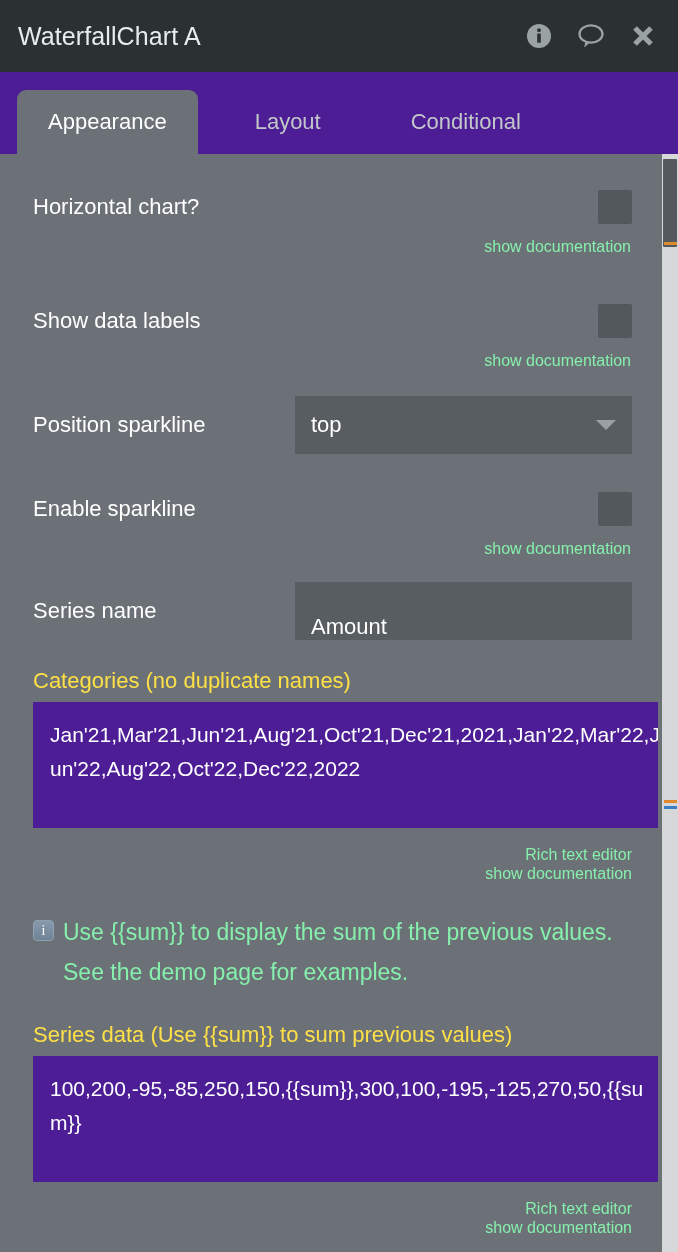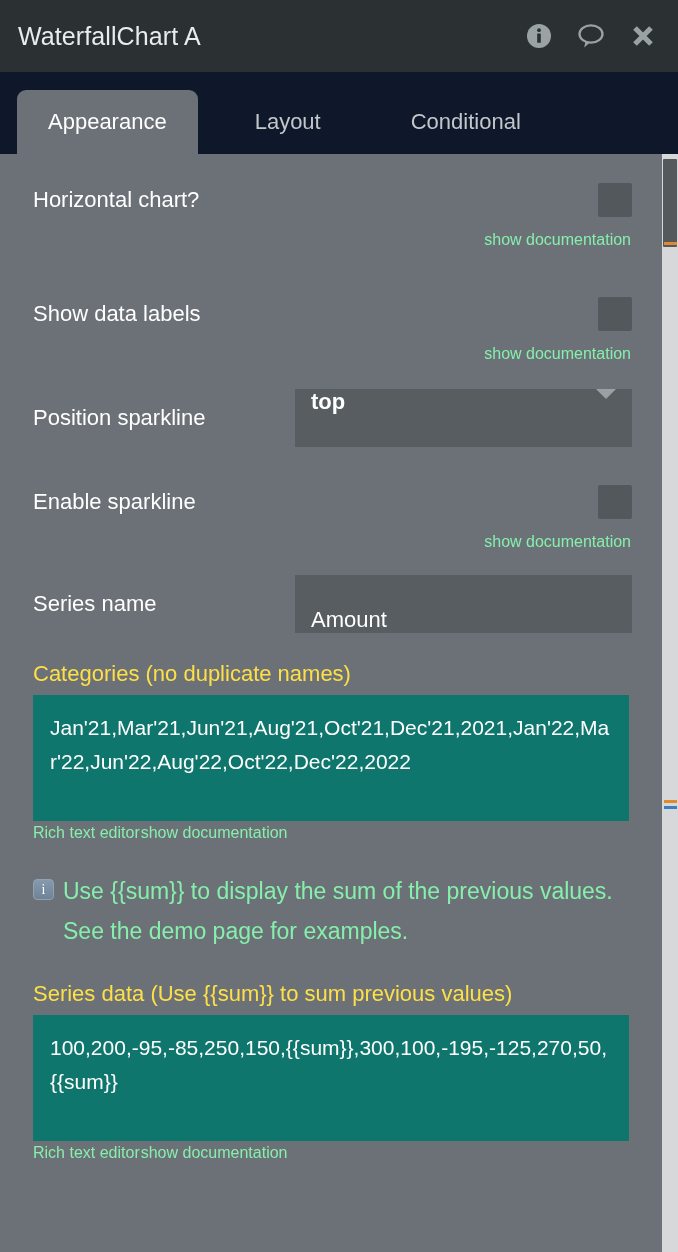--- a/index.html
+++ b/index.html
@@ -50,21 +50,21 @@
     width: 30px; height: 30px;
     display: flex; align-items: center; justify-content: center;
     cursor: pointer;
   }
   .tb-icon svg { display: block; }
 
   
   .tabbar {
     position: relative;
     height: 82px;
-    background: #0f172a;
+    background: #4c1d95;
     display: flex;
     align-items: flex-end;
     padding-left: 17px;
   }
   .tab {
     height: 64px;
     display: flex;
     align-items: center;
     justify-content: center;
     padding: 0 28px;
@@ -124,34 +124,33 @@
     justify-content: flex-end;
     padding-right: 1px;
     margin-top: 2px;
   }
   .doc-link {
     color: #86efac;
     font-size: 16px;
     cursor: pointer;
     white-space: nowrap;
   }
-  .doc-stack { display: flex; flex-direction: row; align-items: flex-end; gap: 1px; margin-top: 3px; }
+  .doc-stack { display: flex; flex-direction: column; align-items: flex-end; gap: 1px; margin-top: 18px; }
 
   
   .select {
     position: relative;
     width: 337px;
     height: 58px;
     background: #575d61;
     display: flex;
-    align-items: flex-start;
+    align-items: center;
     padding: 0 16px;
     cursor: pointer;
     flex: 0 0 auto;
-    font-weight: bold;
   }
   .select-value {
     color: #ffffff;
     font-size: 22px;
   }
   .select-caret {
     margin-left: auto;
     width: 0; height: 0;
     border-left: 10px solid transparent;
     border-right: 10px solid transparent;
@@ -173,22 +172,22 @@
 
   
   .block-field { margin-top: 16px; }
   .block-label {
     color: #fde047;
     font-size: 22px;
     margin-bottom: 8px;
     display: block;
   }
   .textarea {
-    width: 596px;
-    background: #0f766e;
+    width: 644px;
+    background: #4c1d95;
     padding: 16px 17px 18px 17px;
     min-height: 116px;
     cursor: text;
   }
   .textarea .ta-text {
     color: #ffffff;
     font-size: 21px;
     line-height: 1.62;
     word-break: break-all;
     white-space: pre-wrap;
@@ -297,21 +296,21 @@
     <div class="tab conditional">
       <span>Conditional</span>
     </div>
   </div>
 
   <div class="panel">
     <div class="gutter-strip"></div>
 
     <div class="panel-inner">
 
-      <div style="padding-top:17px;text-align:center;">
+      <div style="padding-top:24px;text-align:center;">
         <div class="row">
           <div class="row-label">Horizontal chart?</div>
           <div class="spacer"></div>
           <div class="checkbox"></div>
         </div>
         <div class="doc-line">
           <span class="doc-link">show documentation</span>
         </div>
       </div>
 

